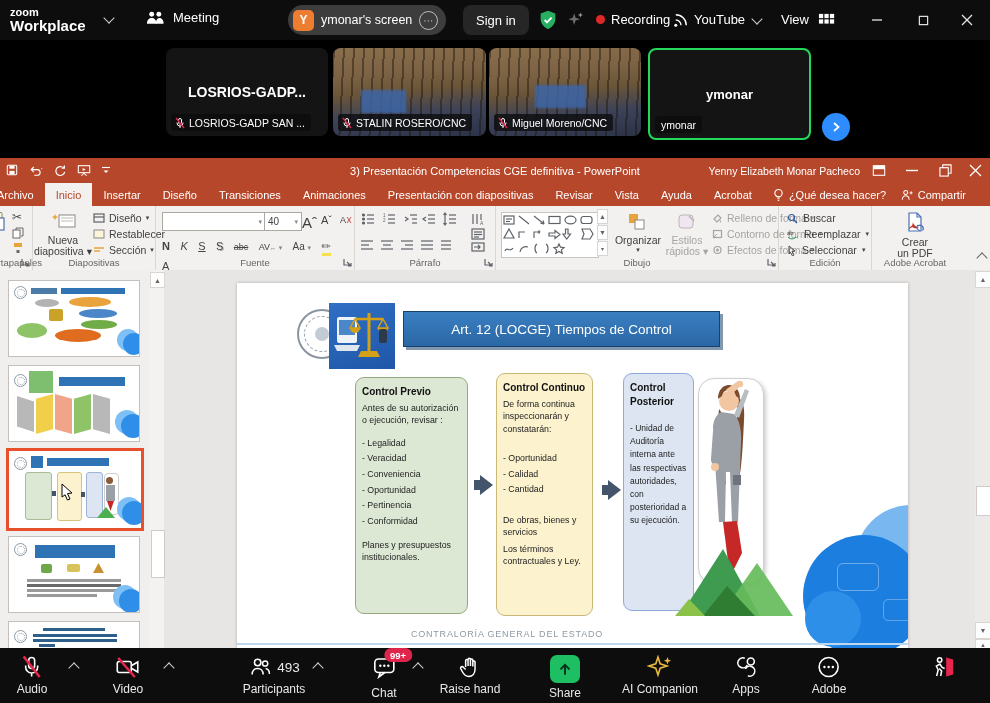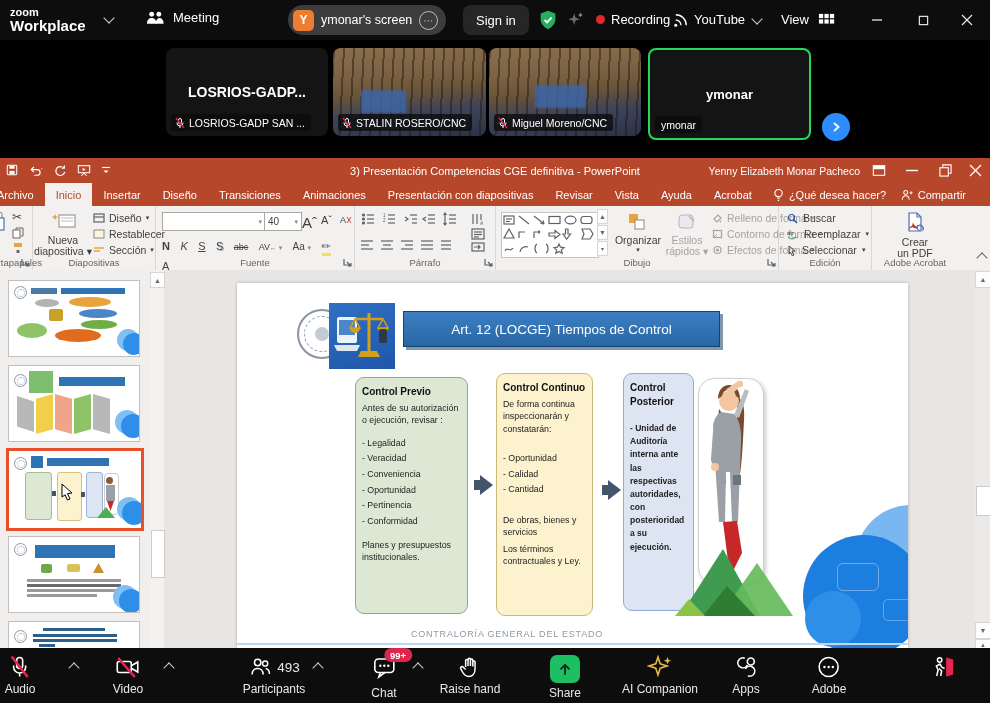--- a/index.html
+++ b/index.html
@@ -731,21 +731,21 @@
           <div style="height:16px;"></div>
           <div>De obras, bienes y servicios</div>
           <div style="height:4px;"></div>
           <div>Los términos contractuales y Ley.</div>
         </div>
         <div class="flowarrow" style="left:371px;top:197px;"></div>
 
         <div class="col" style="left:386px;top:90px;width:71px;height:238px;background:#dce5f1;border:1px solid #8faadc;font-size:8.5px;">
           <h4>Control Posterior</h4>
           <div style="height:10px;"></div>
-          <div style="line-height:1.55;font-weight:bold;">- Unidad de Auditoría interna ante las respectivas autoridades, con posterioridad a su ejecución.</div>
+          <div style="line-height:1.55;">- Unidad de Auditoría interna ante las respectivas autoridades, con posterioridad a su ejecución.</div>
         </div>
 
         <div class="a" style="left:461px;top:95px;width:64px;height:204px;background:#fff;border:1px solid #cfcfcf;border-radius:16px;box-shadow:2px 2px 4px rgba(0,0,0,.2);overflow:hidden;">
           <svg width="62" height="202" viewBox="0 0 62 202">
             <path d="M38 18c6 2 8 10 7 24-1 18-2 50-6 62l-4-2c2-20 2-44 3-60z" fill="#7a4a2b"></path>
             <path d="M20 30c-2 20-1 60 3 76l4-1c-2-20-3-50-2-68z" fill="#7a4a2b"></path>
             <circle cx="30" cy="22" r="10" fill="#f2c6a0"></circle>
             <path d="M19 20c0-9 5-14 11-14s11 5 11 14l-4-3c-1-4-3-6-7-6s-6 2-7 6z" fill="#7a4a2b"></path>
             <path d="M27 10l14-6 3 4-13 8z" fill="#f2c6a0" transform="rotate(-12 30 10)"></path>
             <circle cx="41" cy="5" r="3.2" fill="#f2c6a0"></circle>
@@ -780,21 +780,21 @@
       <div class="scrbar" style="left:975px;top:0;width:15px;height:378px;background:#eceae9;">
         <div class="scrbtn" style="width:14px;height:15px;margin-top:1px;">▲</div>
         <div class="scrthumb" style="position:absolute;left:1px;top:216px;width:13px;height:28px;"></div>
         <div class="scrbtn" style="position:absolute;left:0;top:352px;width:14px;height:15px;">▼</div>
         <div class="scrbtn" style="position:absolute;left:0;top:369px;width:14px;height:9px;font-size:6px;">▲</div>
       </div>
     </div>
   </div>
 
   <div class="botbar">
-    <div class="zbtn" style="left:20px;justify-content:space-between;">
+    <div class="zbtn" style="left:32px;justify-content:space-between;">
       <svg width="24" height="24" viewBox="0 0 24 24">
         <rect x="9" y="2.5" width="6" height="11" rx="3" fill="none" stroke="#fff" stroke-width="1.6"></rect>
         <path d="M6 10.5v1.5a6 6 0 0 0 12 0v-1.5M12 18v3.5" fill="none" stroke="#fff" stroke-width="1.6"></path>
         <line x1="4" y1="1.5" x2="20" y2="22" stroke="#e8254e" stroke-width="2.6"></line>
       </svg>
       <div class="zlabel">Audio</div>
     </div>
     <span class="chev up a zchev" style="left:70px;"></span>
 
     <div class="zbtn" style="left:128px;">

